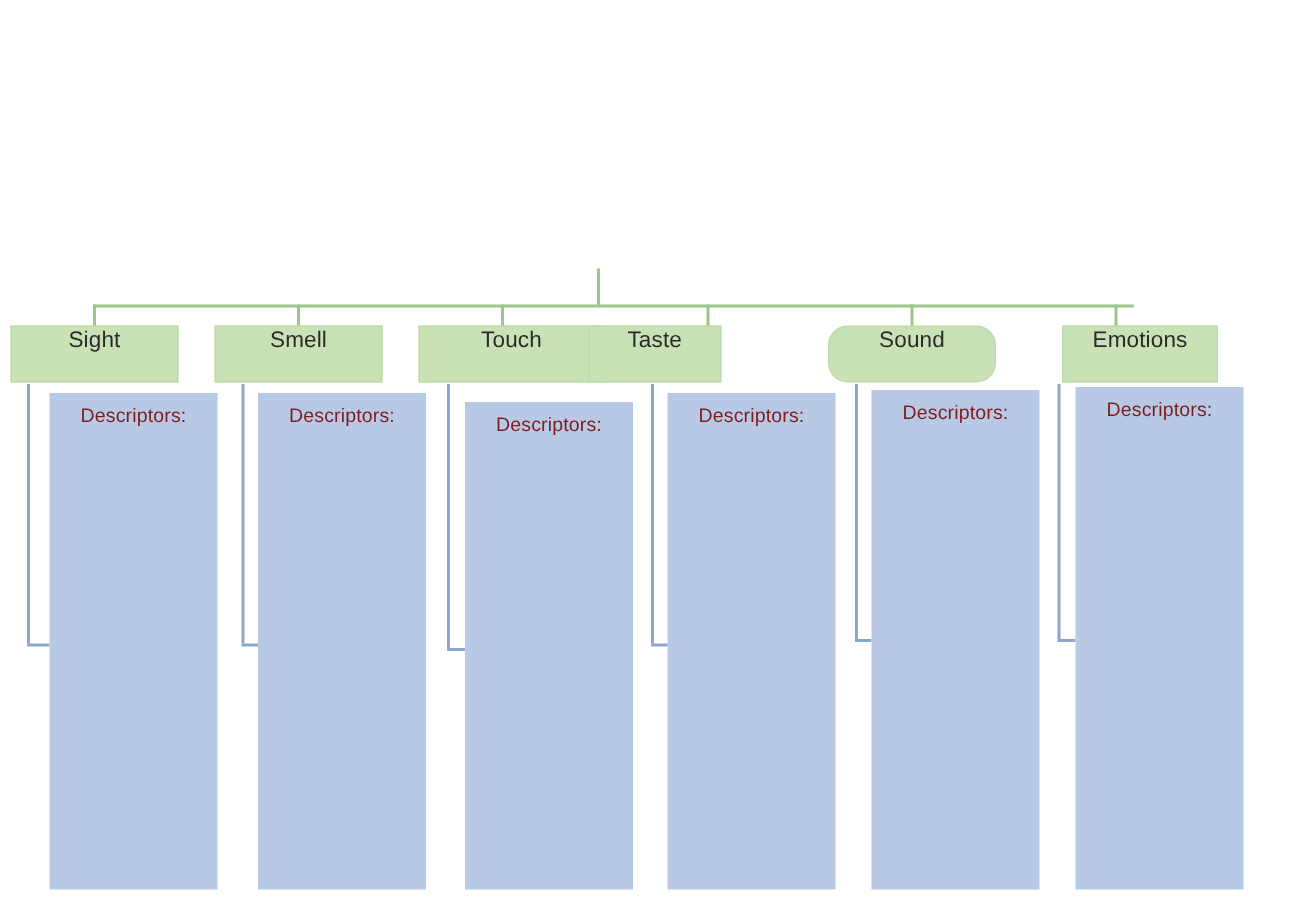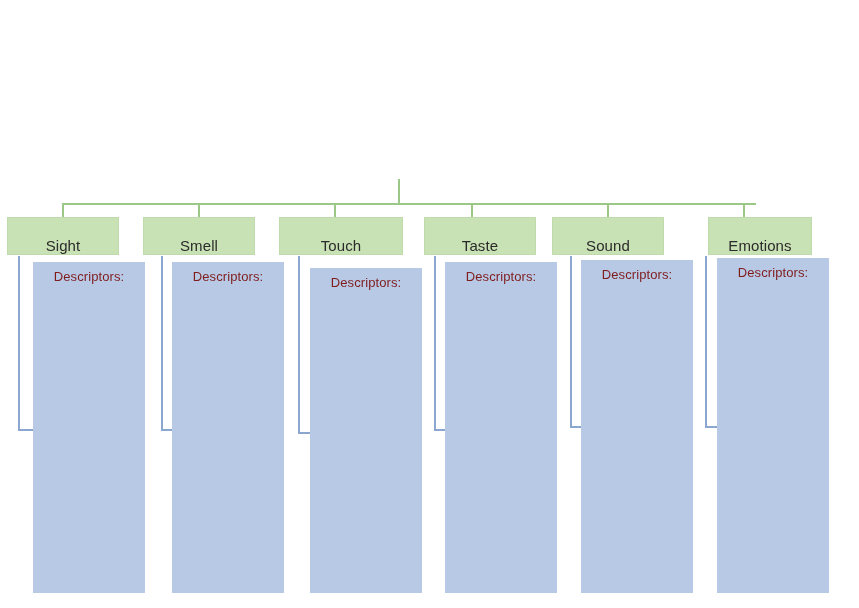--- a/index.html
+++ b/index.html
@@ -68,21 +68,21 @@
 
   
   .cat-box {
     position: absolute;
     top: 217px;
     height: 38px;
     background: #c9e2b5;
     border: 1px solid #c0dbab;
     box-sizing: border-box;
     display: flex;
-    align-items: flex-end;
+    align-items: flex-start;
     justify-content: center;
   }
   .cat-label {
     font-size: 15px;
     color: #2b2b2b;
     font-family: "Liberation Sans", sans-serif;
     letter-spacing: 0.1px;
   }
 
   
@@ -146,30 +146,30 @@
       <div class="trunk green-drop" style="left: 334px;"></div>
       <div class="cat-box" style="left: 279px; width: 124px;">
         <span class="cat-label">Touch</span>
       </div>
       <div class="elbow-v" style="left: 298px; top: 256px; height: 176px;"></div>
       <div class="elbow-h" style="left: 298px; top: 432px; width: 12px;"></div>
       <div class="desc-box" style="left: 310px; top: 268px; width: 112px; height: 325px;">
         <div class="desc-label">Descriptors:</div>
       </div>
       <div class="trunk green-drop" style="left: 471px;"></div>
-      <div class="cat-box" style="left: 424px; width: 112px;">
+      <div class="cat-box" style="left: 392px; width: 89px;">
         <span class="cat-label">Taste</span>
       </div>
       <div class="elbow-v" style="left: 434px; top: 256px; height: 173px;"></div>
       <div class="elbow-h" style="left: 434px; top: 429px; width: 11px;"></div>
       <div class="desc-box" style="left: 445px; top: 262px; width: 112px; height: 331px;">
         <div class="desc-label">Descriptors:</div>
       </div>
       <div class="trunk green-drop" style="left: 607px;"></div>
-      <div class="cat-box" style="left: 552px; width: 112px;">
+      <div class="cat-box" style="left: 552px; width: 112px; border-radius: 13px;">
         <span class="cat-label">Sound</span>
       </div>
       <div class="elbow-v" style="left: 570px; top: 256px; height: 170px;"></div>
       <div class="elbow-h" style="left: 570px; top: 426px; width: 11px;"></div>
       <div class="desc-box" style="left: 581px; top: 260px; width: 112px; height: 333px;">
         <div class="desc-label">Descriptors:</div>
       </div>
       <div class="trunk green-drop" style="left: 743px;"></div>
       <div class="cat-box" style="left: 708px; width: 104px;">
         <span class="cat-label">Emotions</span>

